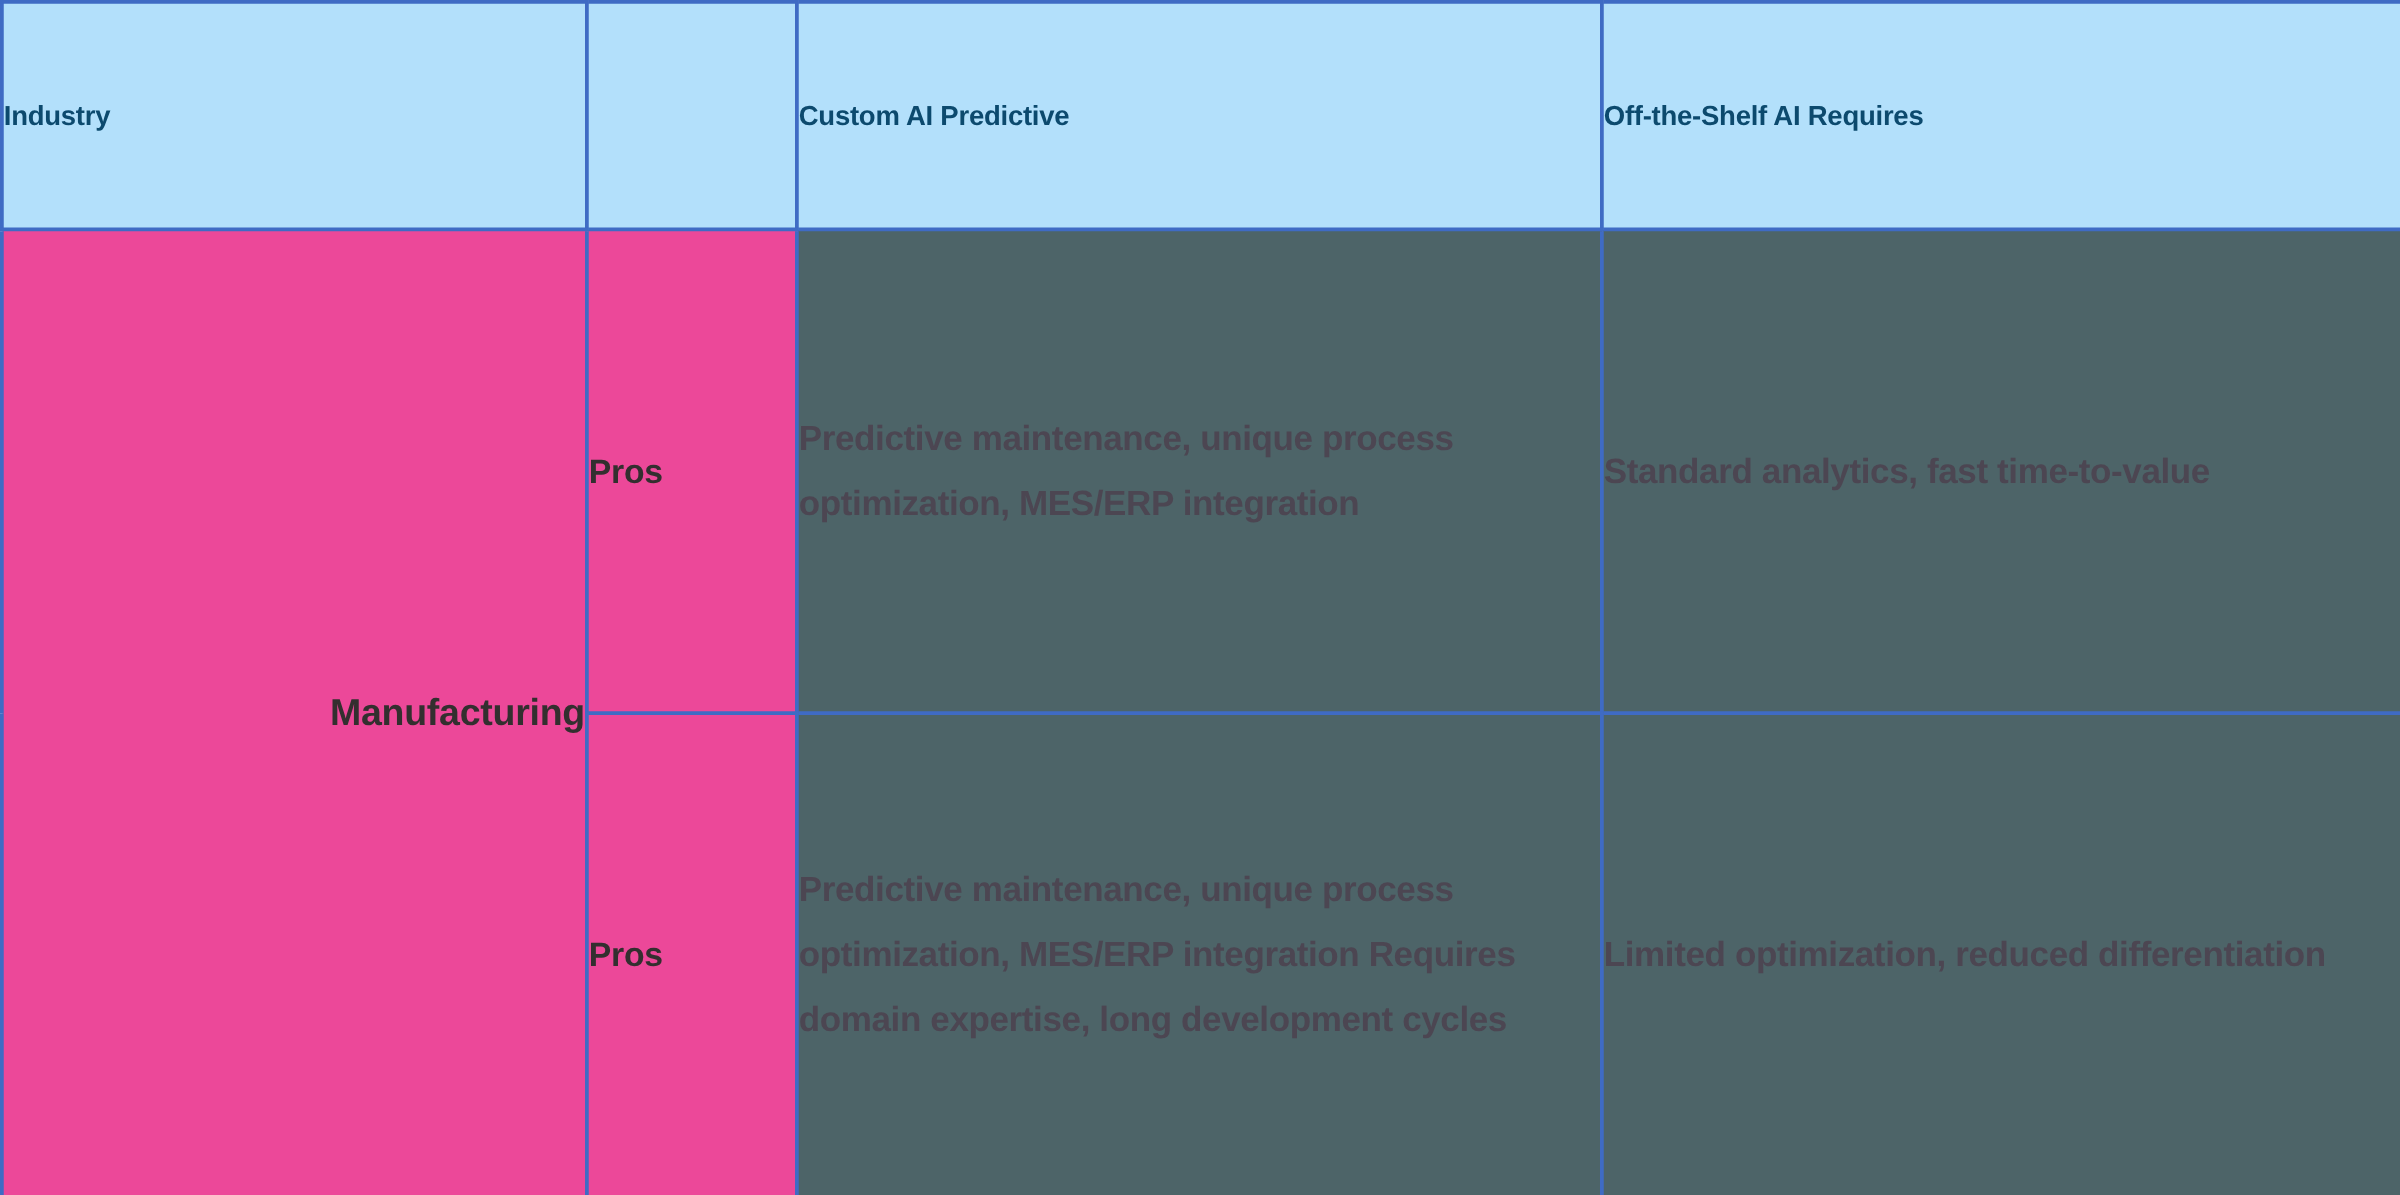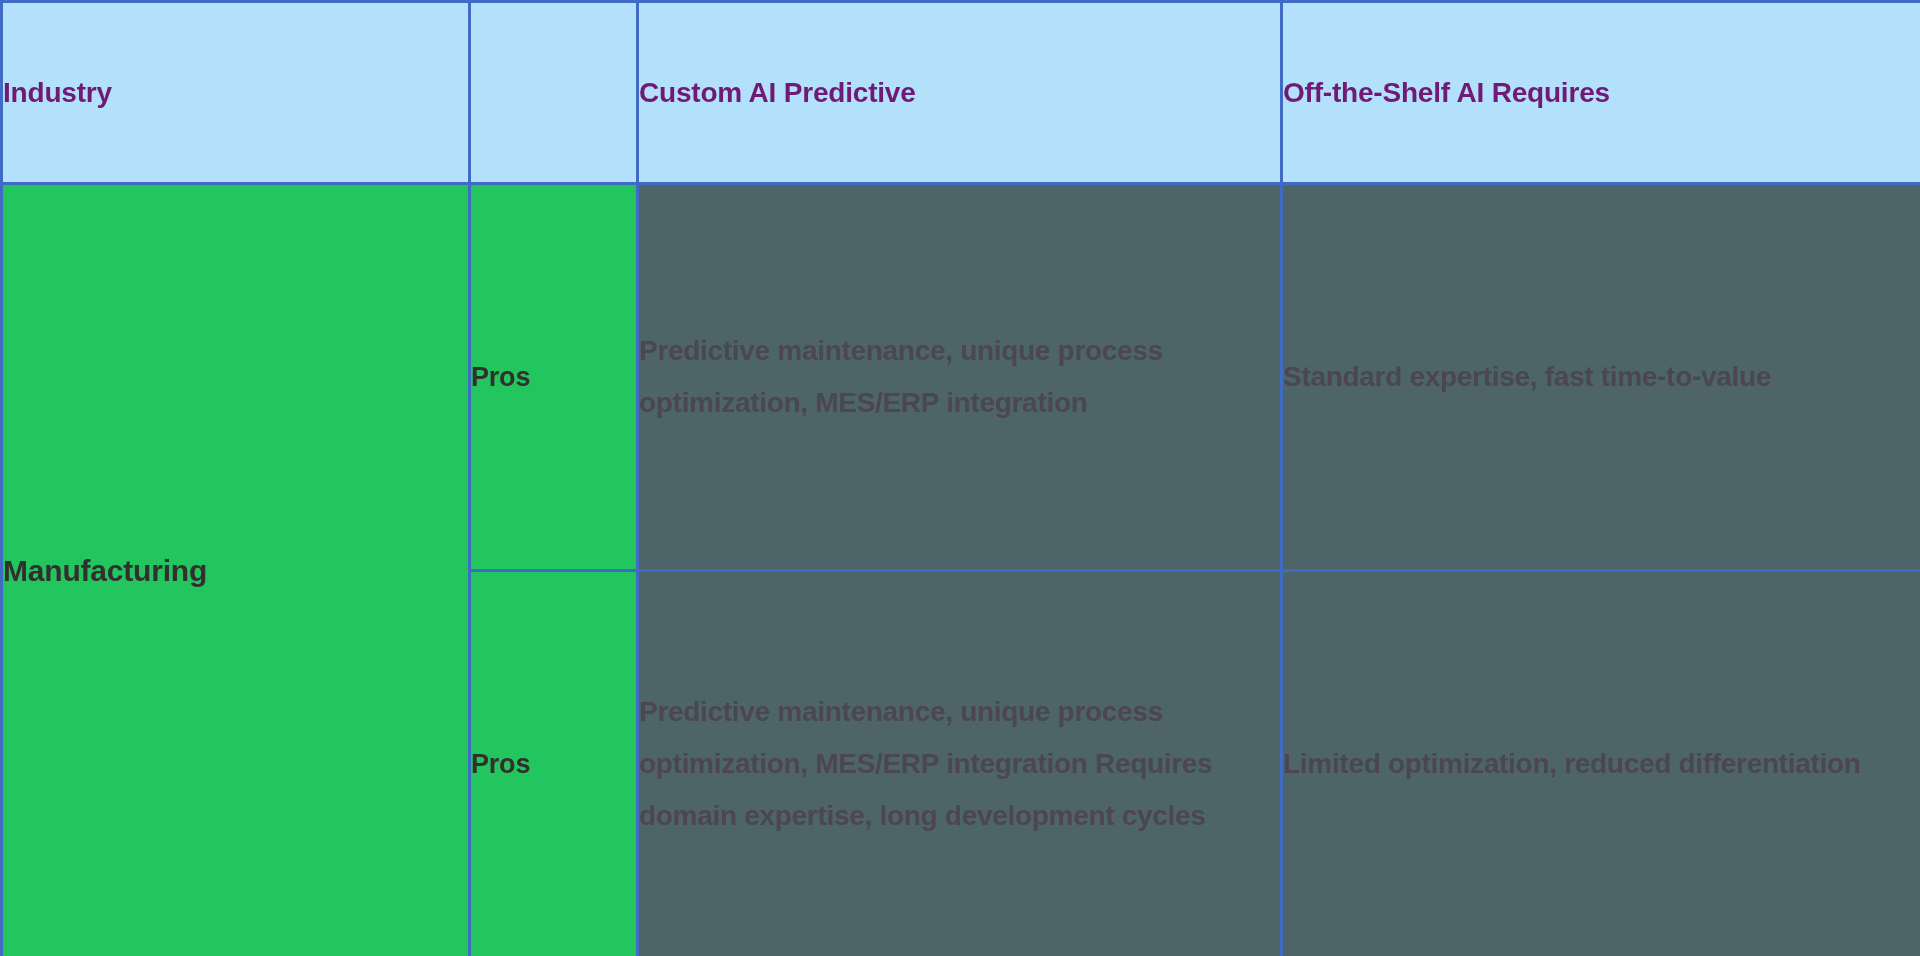--- a/index.html
+++ b/index.html
@@ -31,50 +31,50 @@
     border: 3px solid #3f6bc4;
     padding: 0;
     margin: 0;
     vertical-align: middle;
     box-sizing: border-box;
   }
 
   
   .header-row th {
     background: #b3e0fb;
-    color: #701a75;
-    font-size: 28px;
+    color: #0c4a6e;
+    font-size: 22px;
     font-weight: bold;
     letter-spacing: -0.2px;
     text-align: left;
     height: 182px;
     padding: 0 28px;
     border-bottom: 6px solid #3f6bc4;
     border-top: 3px solid #3f6bc4;
   }
 
   .header-row th.header-blank {
     padding: 0;
   }
 
   
   .cell-light {
-    background: #22c55e;
+    background: #ec4899;
   }
 
   .cell-dark {
     background: #4d6468;
   }
 
   .industry-cell {
     color: #332f2f;
     font-size: 30px;
     font-weight: bold;
     letter-spacing: -0.2px;
-    text-align: left;
+    text-align: right;
     padding: 0 28px;
     vertical-align: middle;
   }
 
   .aspect-cell {
     color: #332f2f;
     font-size: 27px;
     font-weight: bold;
     letter-spacing: -0.2px;
     text-align: left;
@@ -119,21 +119,21 @@
     </tr>
   </thead>
   <tbody>
     <tr class="row-pros">
       <td class="cell-light industry-cell" rowspan="2">Manufacturing</td>
       <td class="cell-light aspect-cell">Pros</td>
       <td class="cell-dark detail-cell">
         <span class="detail-text">Predictive maintenance, unique process optimization, MES/ERP integration</span>
       </td>
       <td class="cell-dark detail-cell">
-        <span class="detail-text">Standard expertise, fast time-to-value</span>
+        <span class="detail-text">Standard analytics, fast time-to-value</span>
       </td>
     </tr>
     <tr class="row-cons">
       <td class="cell-light aspect-cell">Pros</td>
       <td class="cell-dark detail-cell">
         <span class="detail-text">Predictive maintenance, unique process optimization, MES/ERP integration Requires domain expertise, long development cycles</span>
       </td>
       <td class="cell-dark detail-cell">
         <span class="detail-text">Limited optimization, reduced differentiation</span>
       </td>

